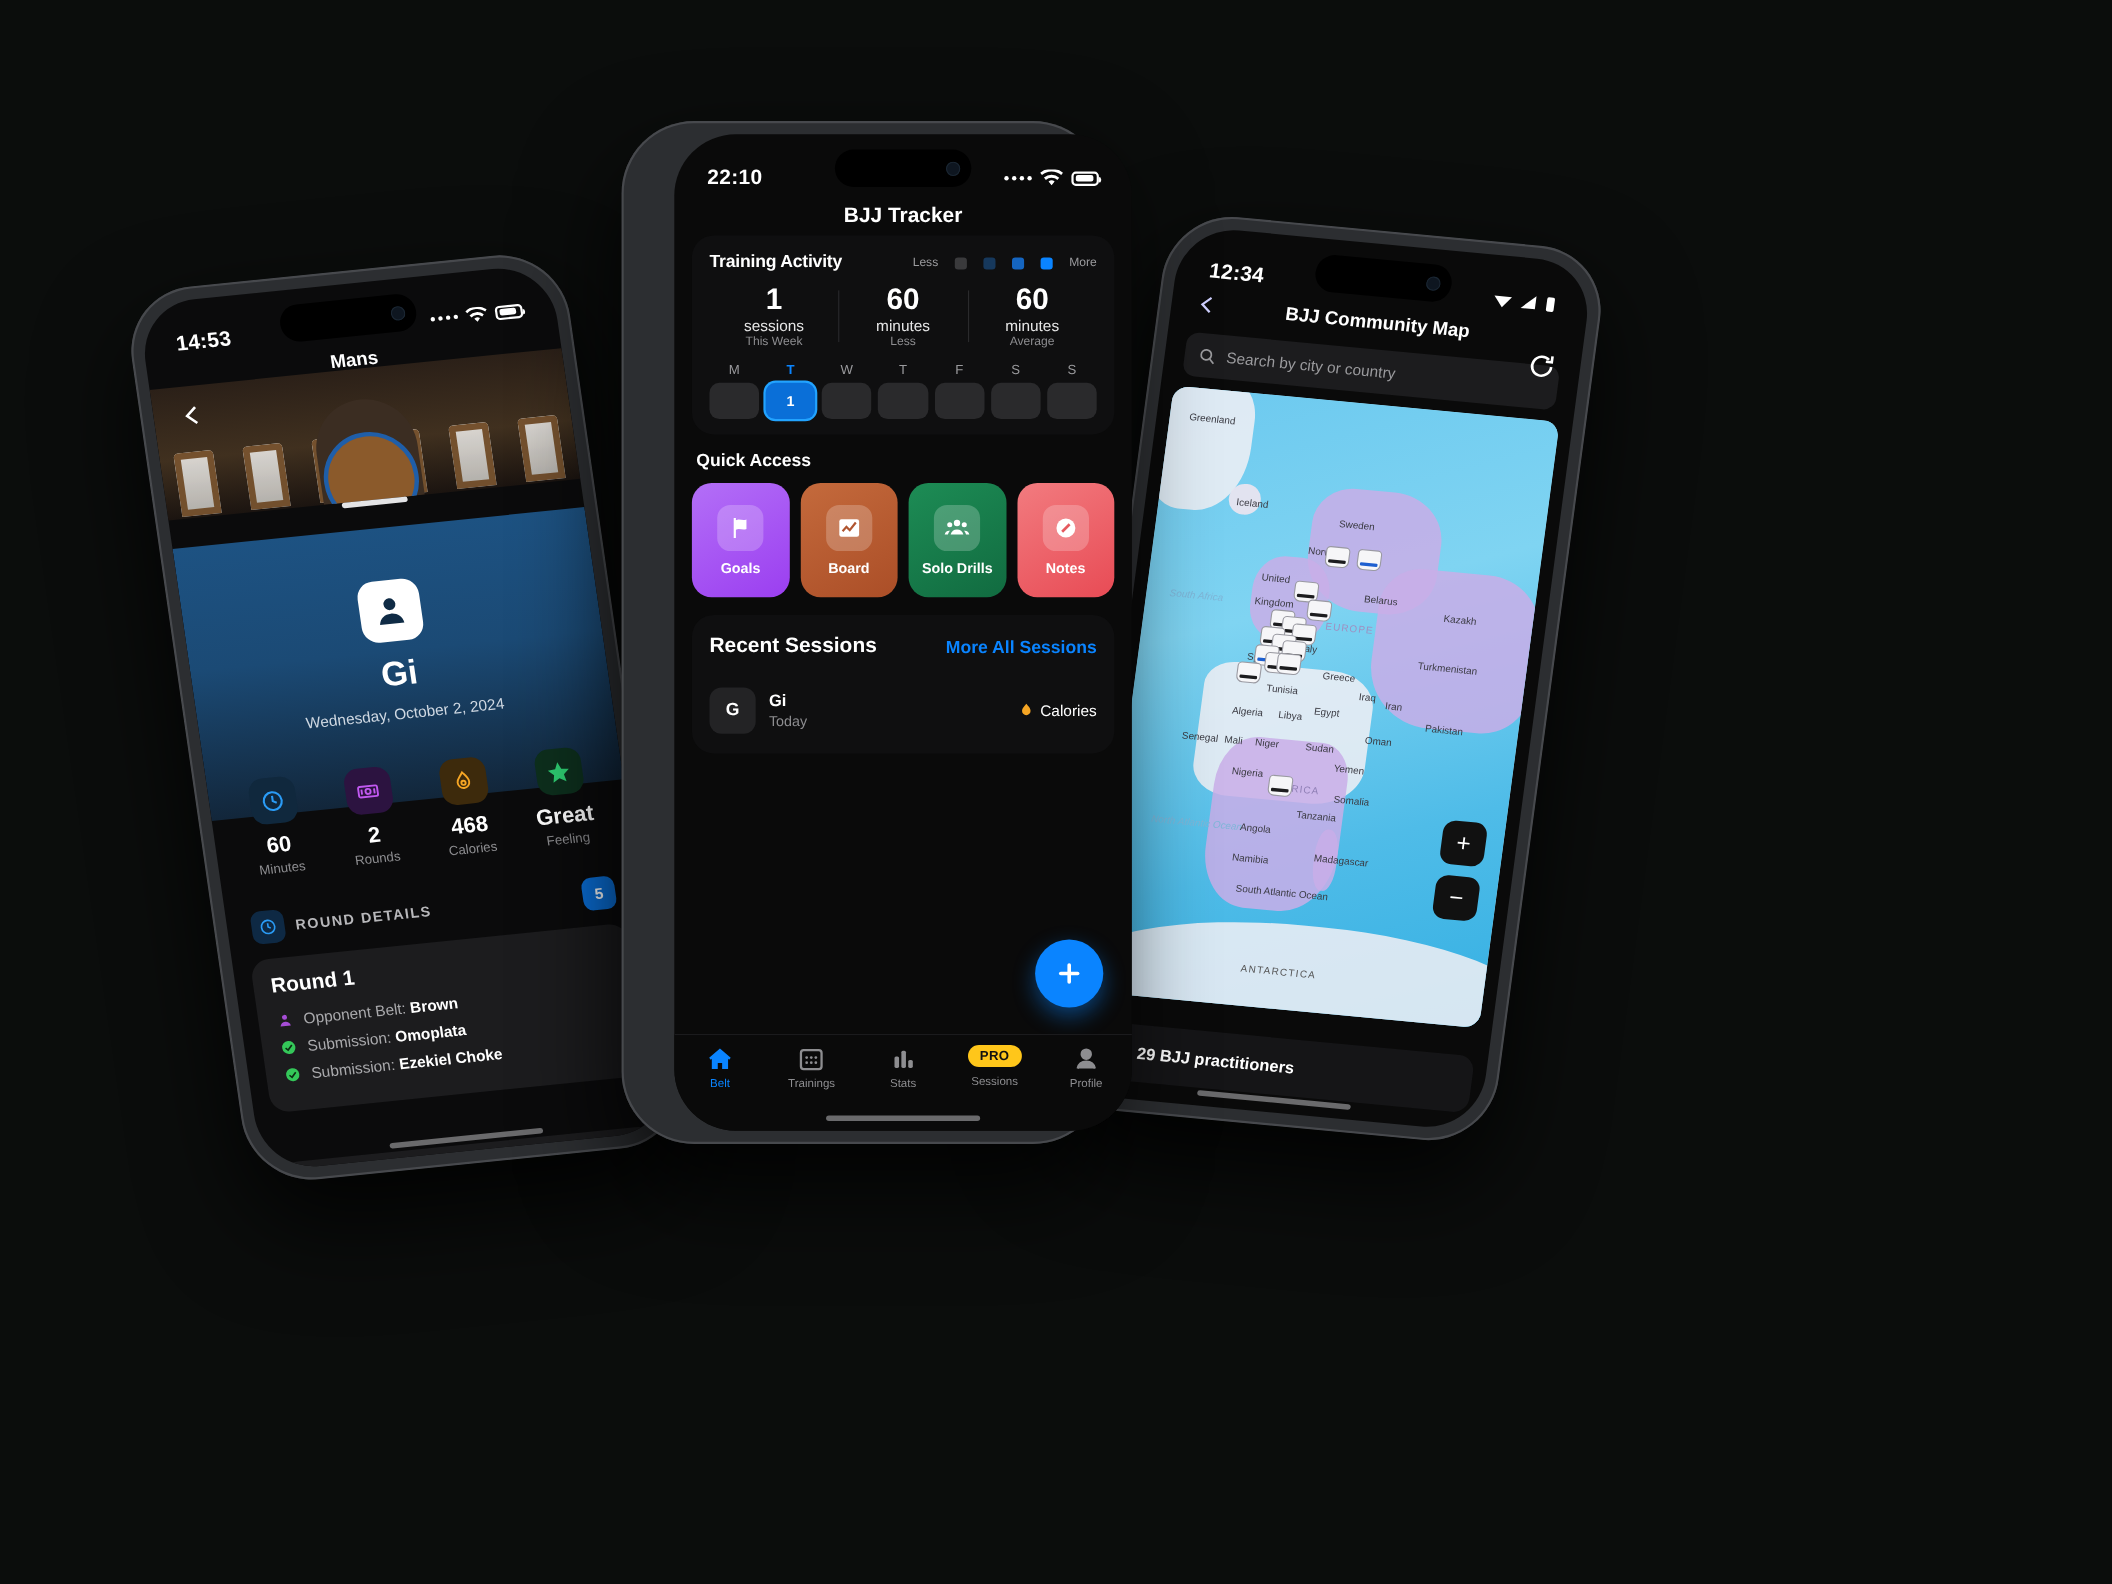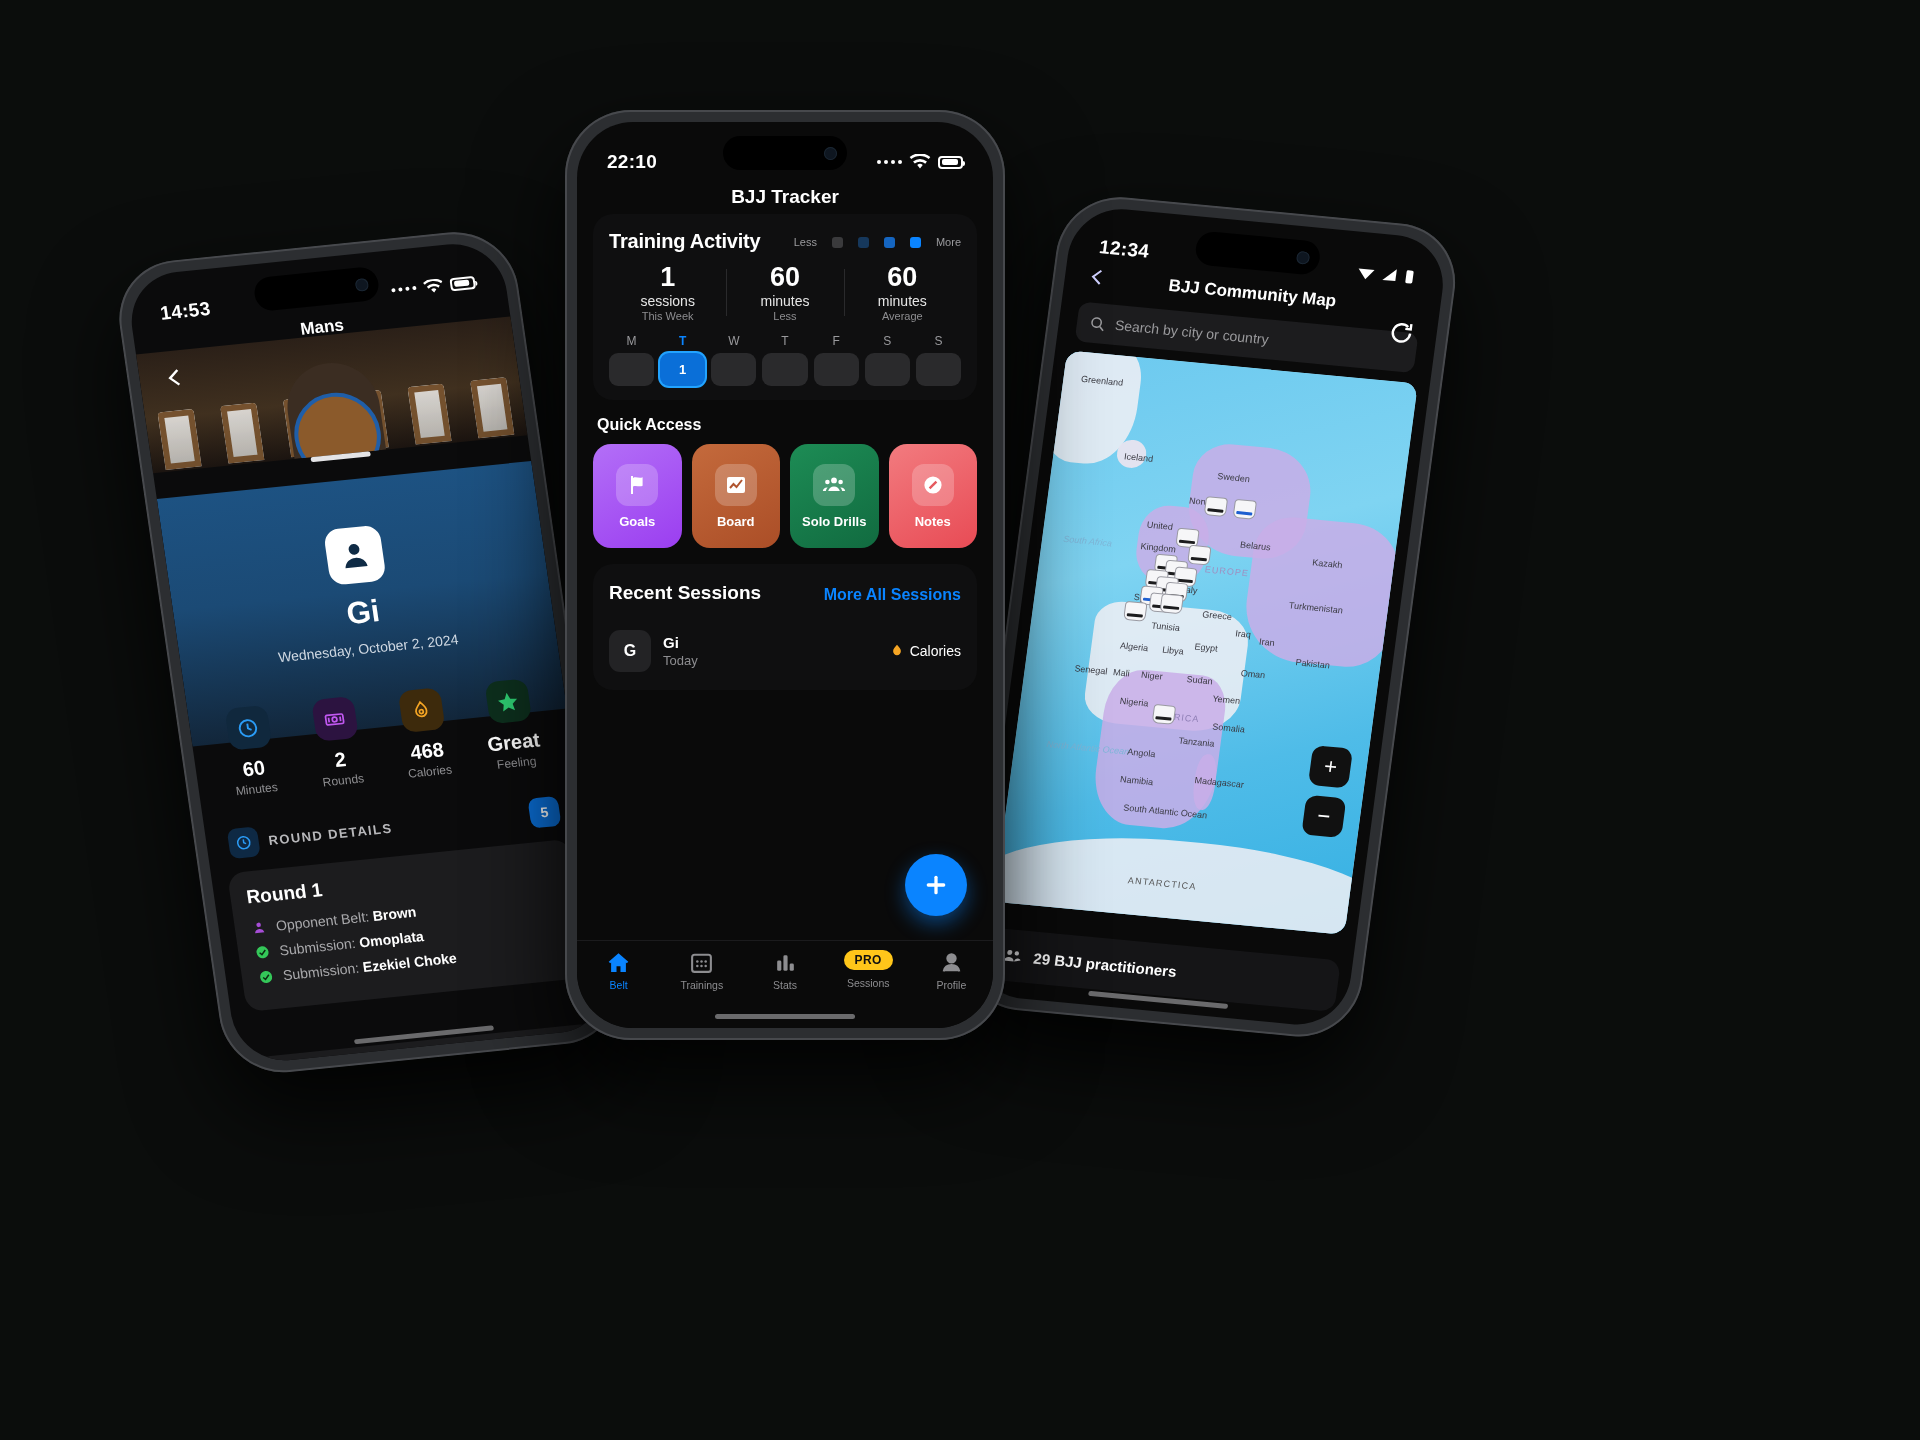--- a/index.html
+++ b/index.html
@@ -43,28 +43,28 @@
   .dots i { display:block; width:4px; height:4px; border-radius:50%; background:#fff; }
   .batt { width:25px; height:13px; border:2px solid #fff; border-radius:4px; position:relative; }
   .batt::after { content:''; position:absolute; right:-4px; top:3px; width:2px; height:5px; background:#fff; border-radius:0 2px 2px 0;}
   .batt i { position:absolute; left:1.5px; top:1.5px; bottom:1.5px; width:72%; background:#fff; border-radius:2px; display:block;}
 
   
   #phone-center {
     left: 565px; top: 110px; width: 440px; height: 930px; z-index: 20;
     border-radius: 66px;
   }
-  #phone-center .screen { border-radius: 56px; background:#0a0a0a; }
+  #phone-center .screen { border-radius: 56px; background:#0a0a0a;margin-left:36px; }
   .c-title { position:absolute; top:64px; left:0; right:0; text-align:center; color:#fff;
              font-size:19px; font-weight:600; z-index:25; }
   .c-body { position:absolute; top:92px; left:0; right:0; bottom:0; padding: 0 16px; }
 
   .card { background:#0f0f10; border-radius:20px; padding:16px 16px 14px; }
   .card-hd { display:flex; align-items:center; justify-content:space-between; margin-bottom:10px;}
-  .card-hd h2 { color:#fff; font-size:20px; font-weight:700; letter-spacing:-.2px;}
+  .card-hd h2 { color:#fff; font-size:16px; font-weight:700; letter-spacing:-.2px;}
   .legend { display:flex; align-items:flex-end; gap:15px; font-size:11px; color:#9b9b9e; }
   .legend .sq { width:11px; height:11px; border-radius:3px; }
 
   .stats3 { display:flex; align-items:stretch; margin: 8px 0 12px; }
   .stats3 .st { flex:1; text-align:center; position:relative; }
   .stats3 .st + .st::before { content:''; position:absolute; left:0; top:10%; bottom:10%; width:1px; background:#2a2a2c;}
   .stats3 .big { color:#fff; font-size:27px; font-weight:700; line-height:1.05;}
   .stats3 .unit { color:#e6e6e6; font-size:14px; margin-top:2px;}
   .stats3 .sub { color:#8d8d90; font-size:11px; margin-top:1px;}
 

